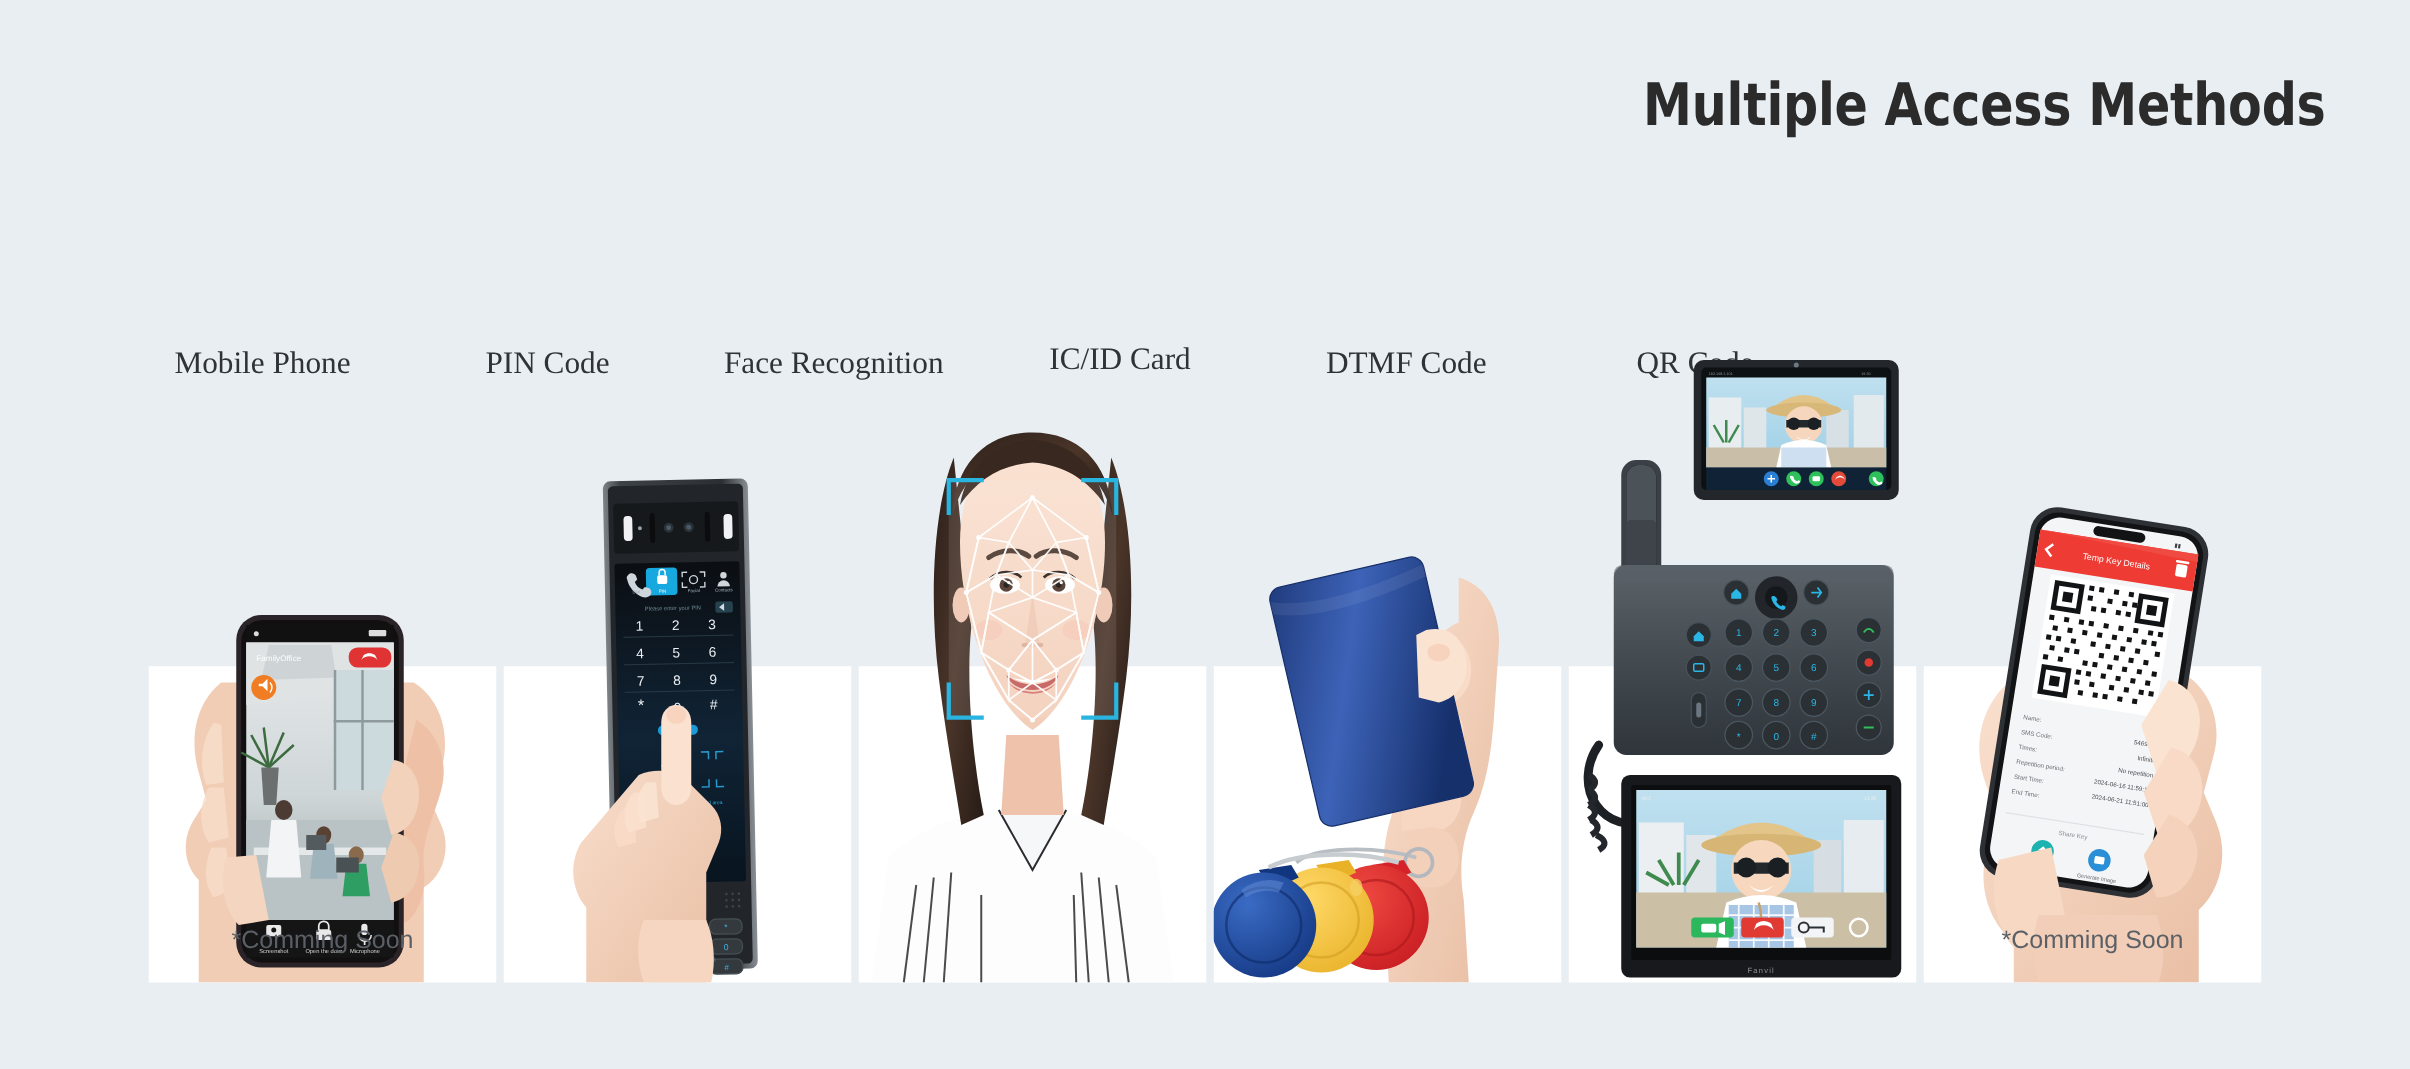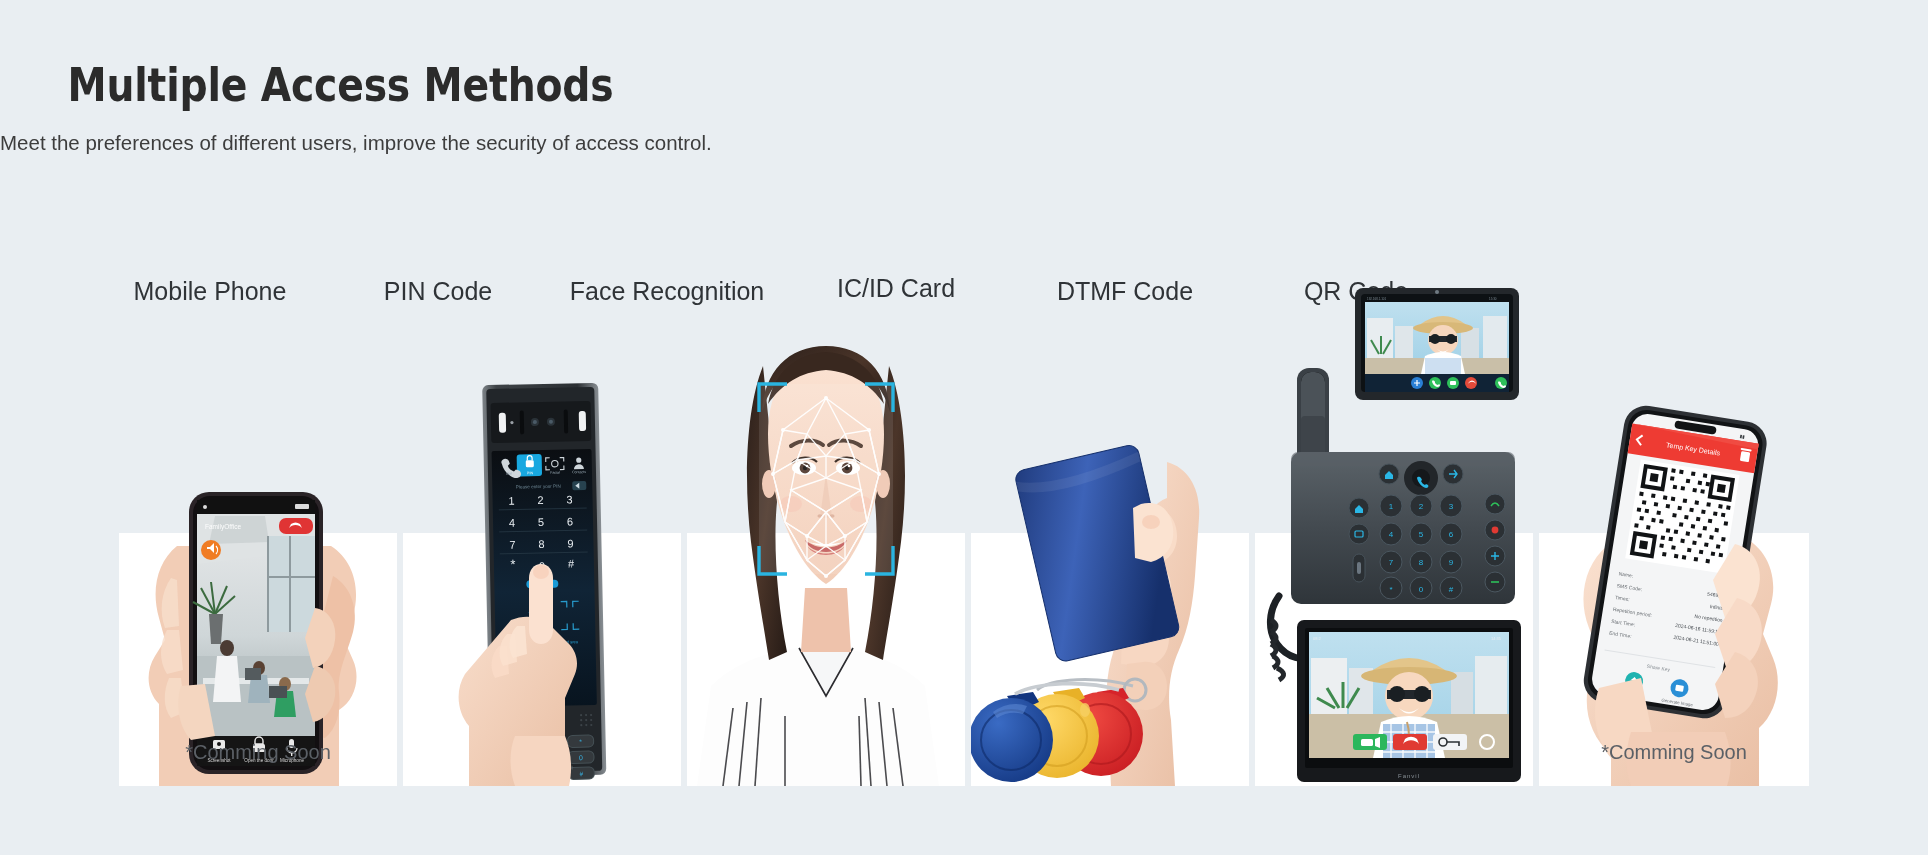--- a/index.html
+++ b/index.html
@@ -5,33 +5,33 @@
 <style>
   * { margin:0; padding:0; box-sizing:border-box; }
   html,body{
     width:1928px; height:855px; overflow:hidden;
     background:#e9eef2;
     font-family:"Liberation Sans", sans-serif;
   }
   .page{ position:relative; width:1928px; height:855px; background:#e9eef2; }
 
   
-  .hdr{ position:absolute; left:0; top:60px; width:1928px; text-align:left; }
+  .hdr{ position:absolute; left:0; top:60px; width:1928px; text-align:right; }
   .hdr h1{
     font-family:"DejaVu Sans Condensed","Liberation Sans",sans-serif;
     font-size:47px; font-weight:bold; letter-spacing:-0.2px;
     color:#2b2b2b; line-height:1.05;
     transform:scaleX(0.93); transform-origin:center;
   }
   .hdr p{
     margin-top:22px; font-size:20.5px; color:#3d3d3d; font-weight:400;
   }
 
   
-  .labels{ position:absolute; left:0; top:275px; width:1628px; height:46px; }
+  .labels{ position:absolute; left:0; top:275px; width:1628px; height:46px;font-family:Liberation Serif, serif; }
   .labels .lab{
     position:absolute; text-align:center; font-size:25px; color:#2f3337;
     font-weight:400; white-space:nowrap;
   }
 
   
   .strip{ position:absolute; left:119px; top:533px; width:1690px; height:253px; }
   .card{
     position:absolute; top:0; height:253px; background:#ffffff; overflow:visible;
   }
@@ -47,21 +47,20 @@
   }
   .art svg{ position:absolute; left:0; bottom:0; width:100%; height:100%; }
 </style>
 </head>
 <body style="background: rgb(233, 238, 242);">
 
 <div class="page">
 
   <div class="hdr">
     <h1>Multiple Access Methods</h1>
-    <p>Meet the preferences of different users, improve the security of access control.</p>
   </div>
 
   <div class="labels">
     <div class="lab" id="lab0" style="top: 2px; left: 0px; width: 1928px; transform: translateX(-754px);">Mobile Phone</div>
     <div class="lab" id="lab1" style="top: 2px; left: 0px; width: 1928px; transform: translateX(-526px);">PIN Code</div>
     <div class="lab" id="lab2" style="top: 2px; left: 0px; width: 1928px; transform: translateX(-297px);">Face Recognition</div>
     <div class="lab" id="lab3" style="top: -1px; left: 0px; width: 1928px; transform: translateX(-68px);">IC/ID Card</div>
     <div class="lab" id="lab4" style="top: 2px; left: 0px; width: 1928px; transform: translateX(161px);">DTMF Code</div>
     <div class="lab" id="lab5" style="top: 2px; left: 0px; width: 1928px; transform: translateX(392px);">QR Code</div>
   </div>

